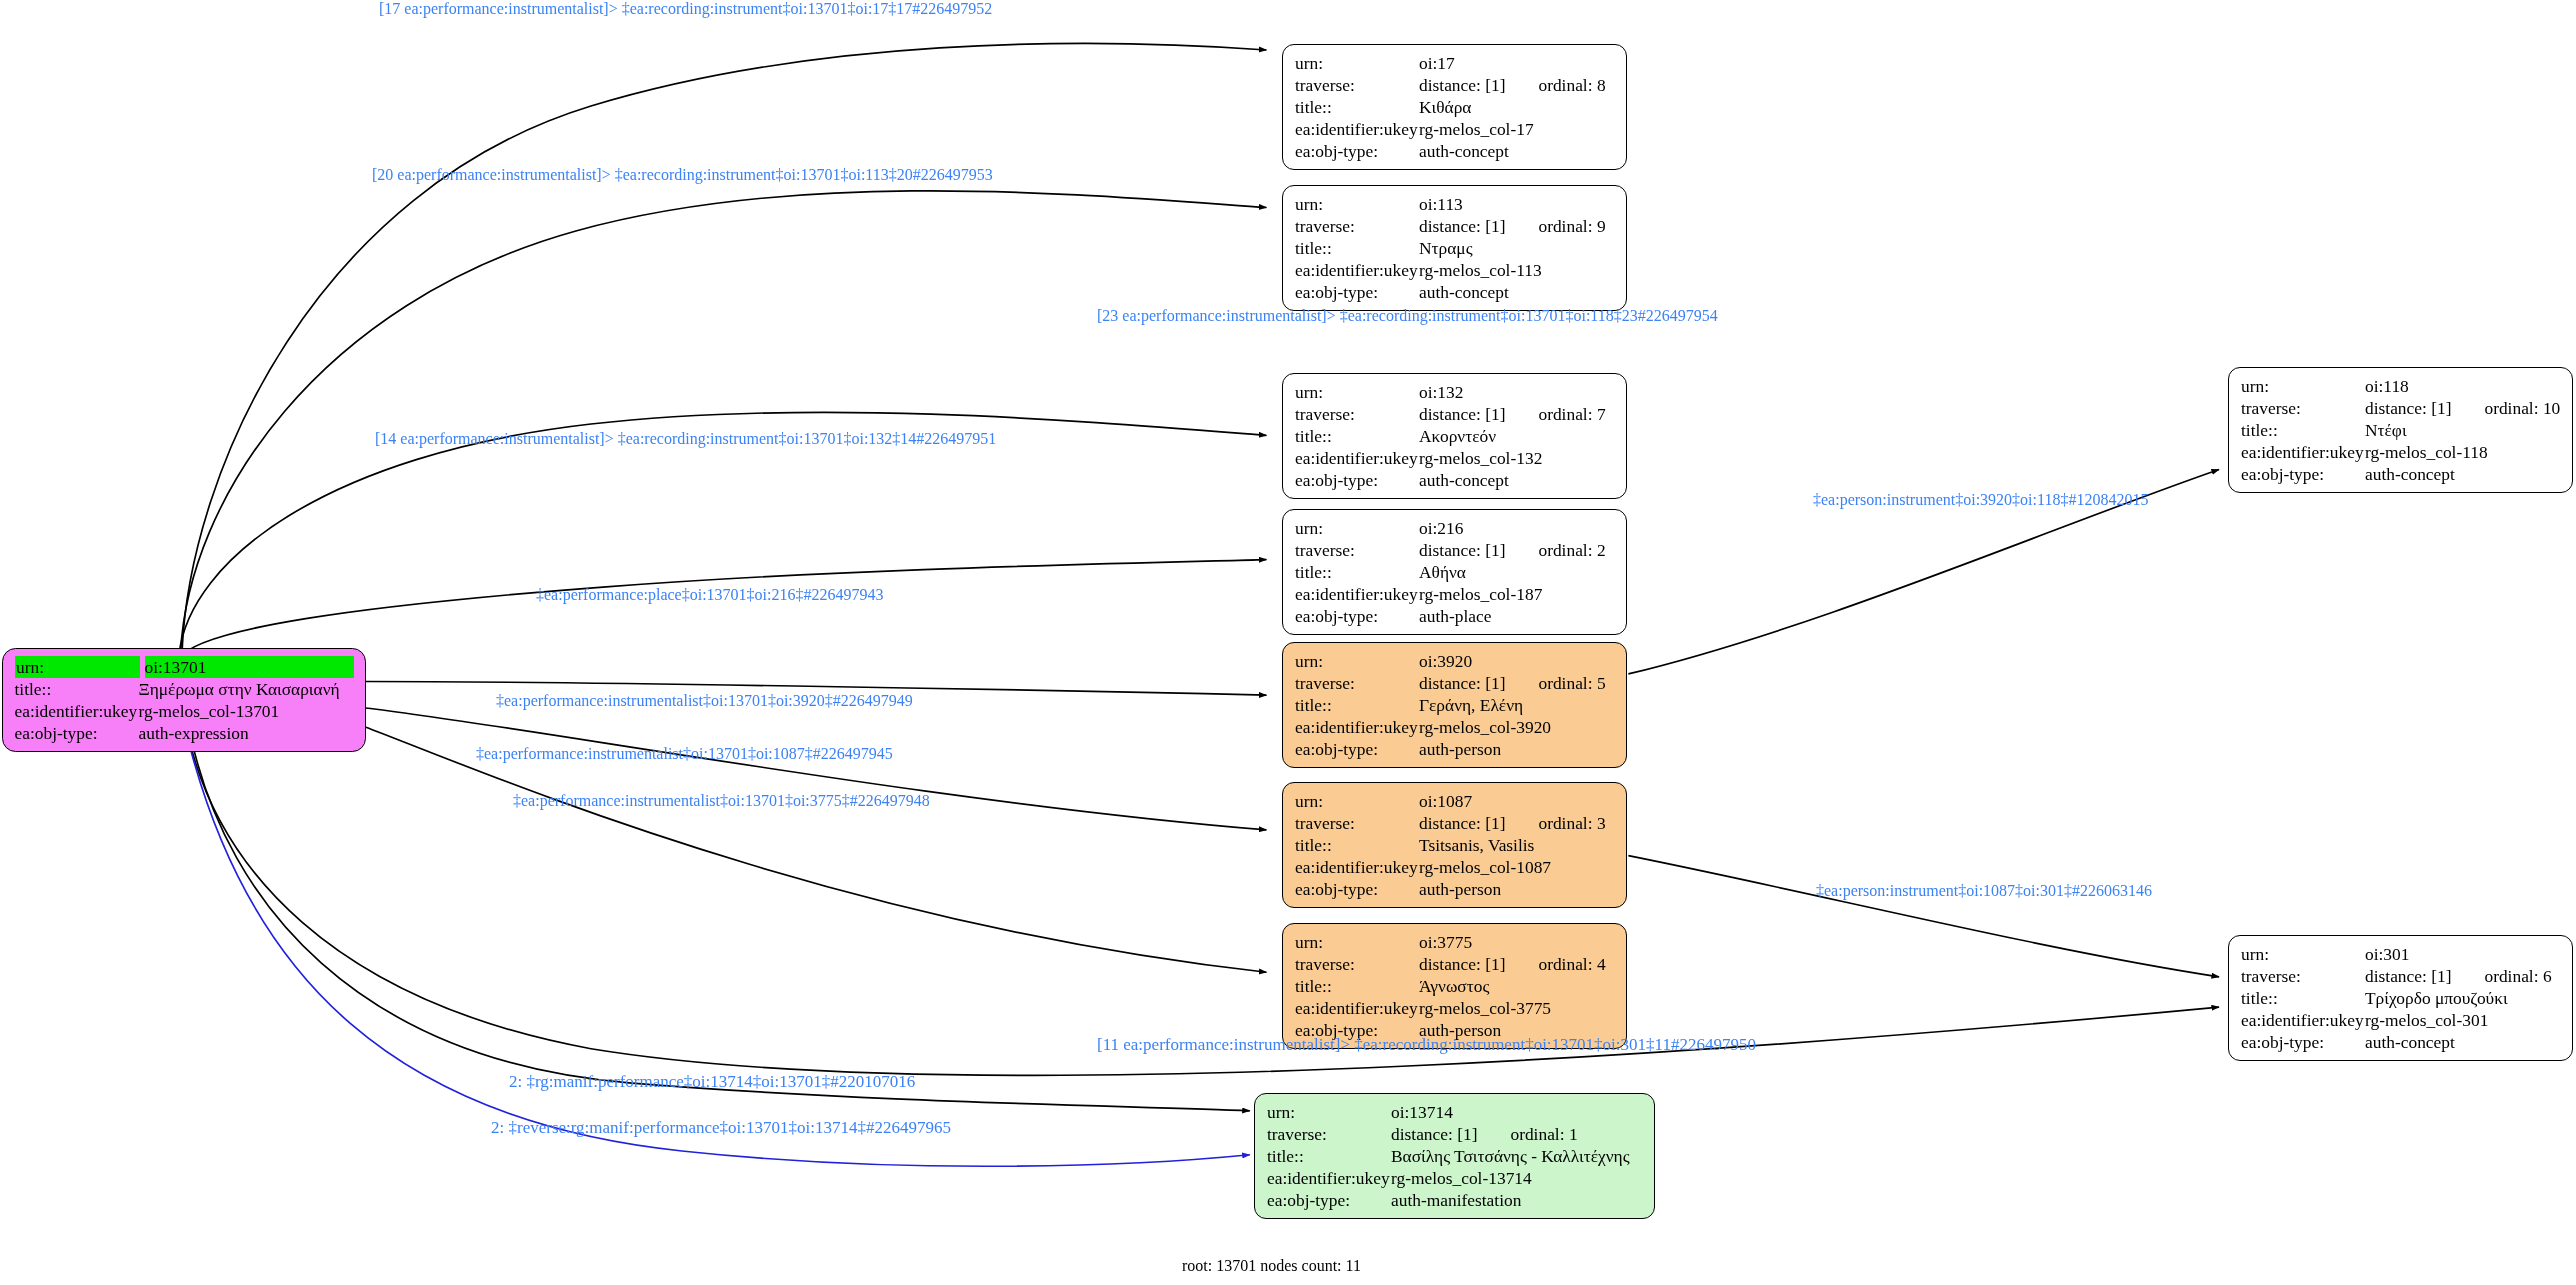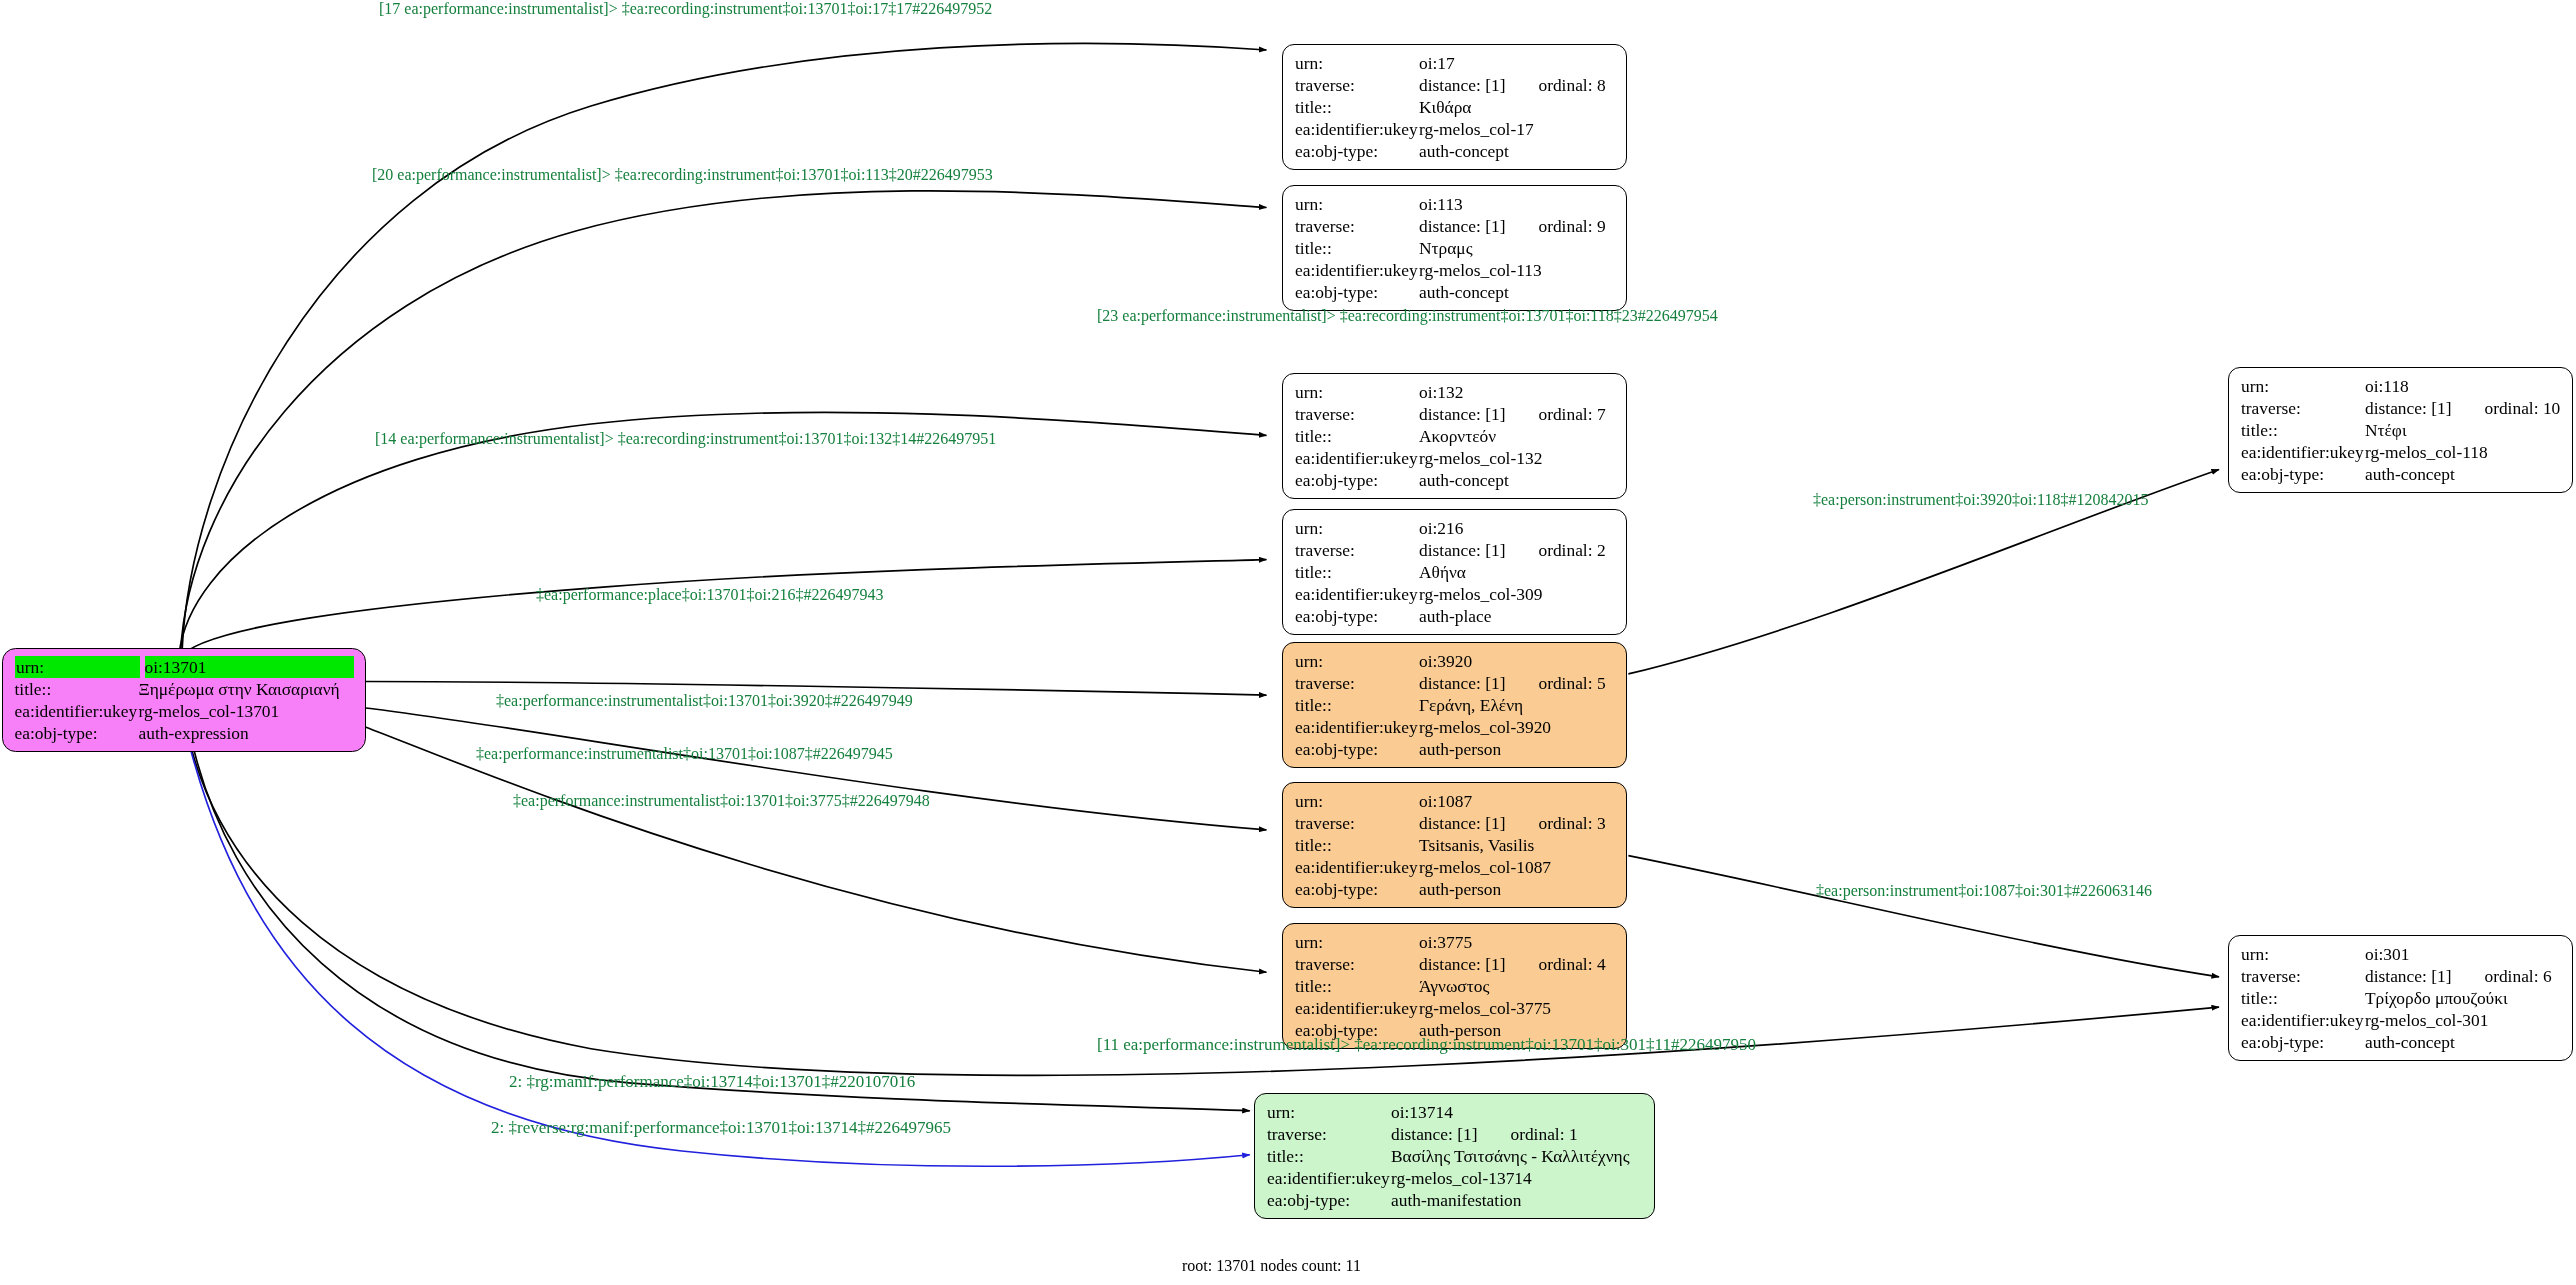--- a/index.html
+++ b/index.html
@@ -70,21 +70,21 @@
   }
   .node.person { background: #facc94; }
   .node.manifestation { background: #ccf5cc; }
   .node.concept, .node.place { background: #ffffff; }
 
   .edge-label {
     position: absolute;
     font-size: 16px;
     line-height: 18px;
     white-space: nowrap;
-    color: #15803d;
+    color: #3b82f6;
   }
   .edge-label.small { font-size: 17px; }
   .footer-label {
     position: absolute;
     font-size: 16px;
     white-space: nowrap;
   }
 </style>
 </head>
 <body>
@@ -228,21 +228,21 @@
     <div class="node-row">
       <span class="cell-key">traverse:</span>
       <span class="cell-val"><span>distance: [1]</span><span class="ord">ordinal: 2</span></span>
     </div>
     <div class="node-row">
       <span class="cell-key">title::</span>
       <span class="cell-val">Αθήνα</span>
     </div>
     <div class="node-row">
       <span class="cell-key">ea:identifier:ukey</span>
-      <span class="cell-val">rg-melos_col-309</span>
+      <span class="cell-val">rg-melos_col-187</span>
     </div>
     <div class="node-row">
       <span class="cell-key">ea:obj-type:</span>
       <span class="cell-val">auth-place</span>
     </div>
   </div>
 
   <div class="node person" style="left:1282px; top:642px; width:345px;">
     <div class="node-row">
       <span class="cell-key">urn:</span>

